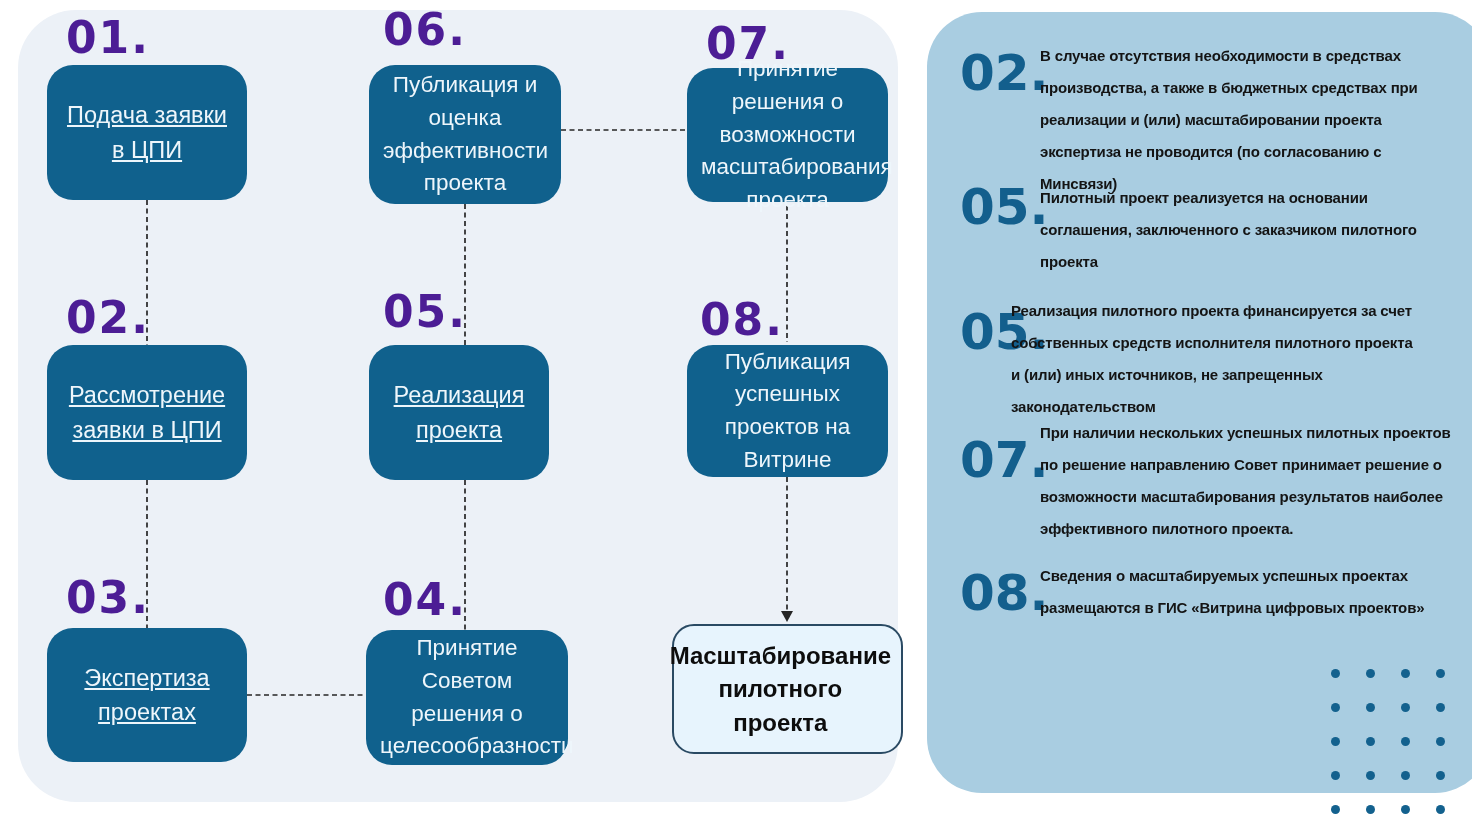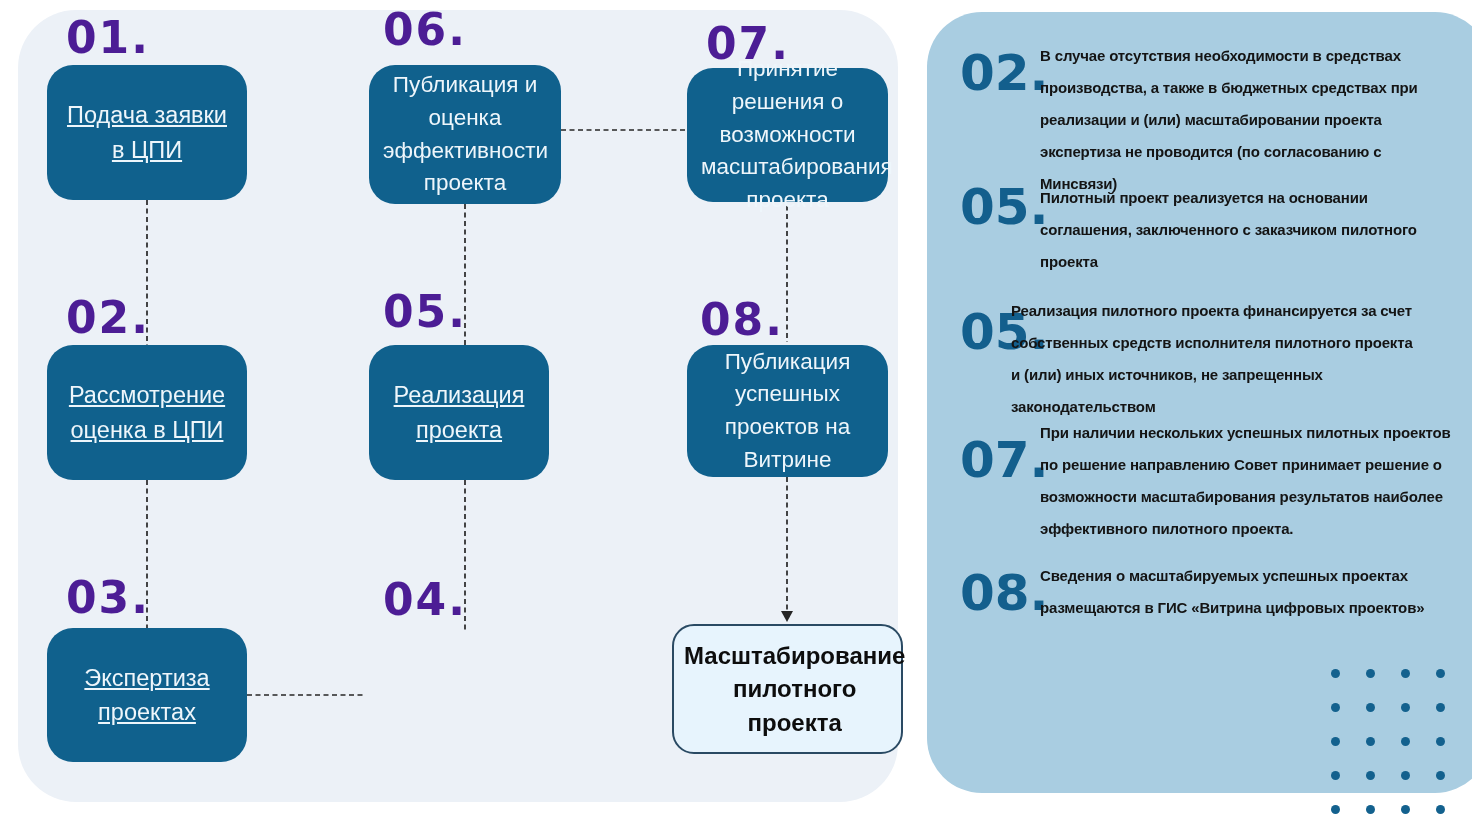--- a/index.html
+++ b/index.html
@@ -24,21 +24,21 @@
     position:absolute;z-index:2;background:#10618d;border-radius:26px;
     color:#eef6fb;display:flex;align-items:center;justify-content:center;
     text-align:center;font-size:22.5px;line-height:1.45;padding:8px 14px;box-sizing:border-box;
   }
   .step-box .inner{width:100%;}
   .b1,.b2,.b3,.b5{font-size:23.5px;text-decoration:underline;}
   .b8{padding:8px 16px;}
   .final-box{
     position:absolute;z-index:2;left:672px;top:624px;width:231px;height:130px;
     background:#e7f4fd;border:2px solid #2a4a63;border-radius:22px;
-    display:flex;align-items:center;justify-content:flex-start;text-align:center;
+    display:flex;align-items:center;justify-content:flex-end;text-align:center;
     font-weight:700;color:#0d0d0d;font-size:24px;line-height:1.4;box-sizing:border-box;
     padding:6px 10px;
   }
   .note-num{
     position:absolute;z-index:2;font-family:"DejaVu Sans",sans-serif;
     font-weight:700;font-size:50px;line-height:1;color:#135f8d;
   }
   .note-text{
     position:absolute;z-index:2;width:412px;
     font-weight:700;font-size:15px;line-height:32px;color:#141414;letter-spacing:-0.15px;
@@ -72,39 +72,42 @@
     <polygon points="781,611 793,611 787,622" fill="#262626"></polygon>
   </svg>
 
   <div class="step-num" style="left:66px;top:16px">01.</div>
   <div class="step-box b1" style="left:47px;top:65px;width:200px;height:135px">
       <div class="inner">Подача заявки в ЦПИ</div>
     </div>
 
   <div class="step-num" style="left:66px;top:296px">02.</div>
   <div class="step-box b2" style="left:47px;top:345px;width:200px;height:135px">
-      <div class="inner">Рассмотрение оценка в ЦПИ</div>
+      <div class="inner">Рассмотрение заявки в ЦПИ</div>
     </div>
 
   <div class="step-num" style="left:66px;top:576px">03.</div>
   <div class="step-box b3" style="left:47px;top:628px;width:200px;height:134px">
       <div class="inner">Экспертиза проектах</div>
     </div>
 
   <div class="step-num" style="left:383px;top:8px">06.</div>
   <div class="step-box b6" style="left:369px;top:65px;width:192px;height:139px">
       <div class="inner">Публикация и оценка эффективности проекта</div>
     </div>
 
   <div class="step-num" style="left:383px;top:290px">05.</div>
   <div class="step-box b5" style="left:369px;top:345px;width:180px;height:135px">
       <div class="inner">Реализация проекта</div>
     </div>
 
   <div class="step-num" style="left:383px;top:578px">04.</div>
+  <div class="step-box b4" style="left:366px;top:630px;width:202px;height:135px">
+      <div class="inner">Принятие Советом решения о целесообразности</div>
+    </div>
 
   <div class="step-num" style="left:706px;top:22px">07.</div>
   <div class="step-box b7" style="left:687px;top:68px;width:201px;height:134px">
       <div class="inner">Принятие решения о возможности масштабирования проекта</div>
     </div>
 
   <div class="step-num" style="left:700px;top:298px">08.</div>
   <div class="step-box b8" style="left:687px;top:345px;width:201px;height:132px">
       <div class="inner">Публикация успешных проектов на Витрине</div>
     </div>

